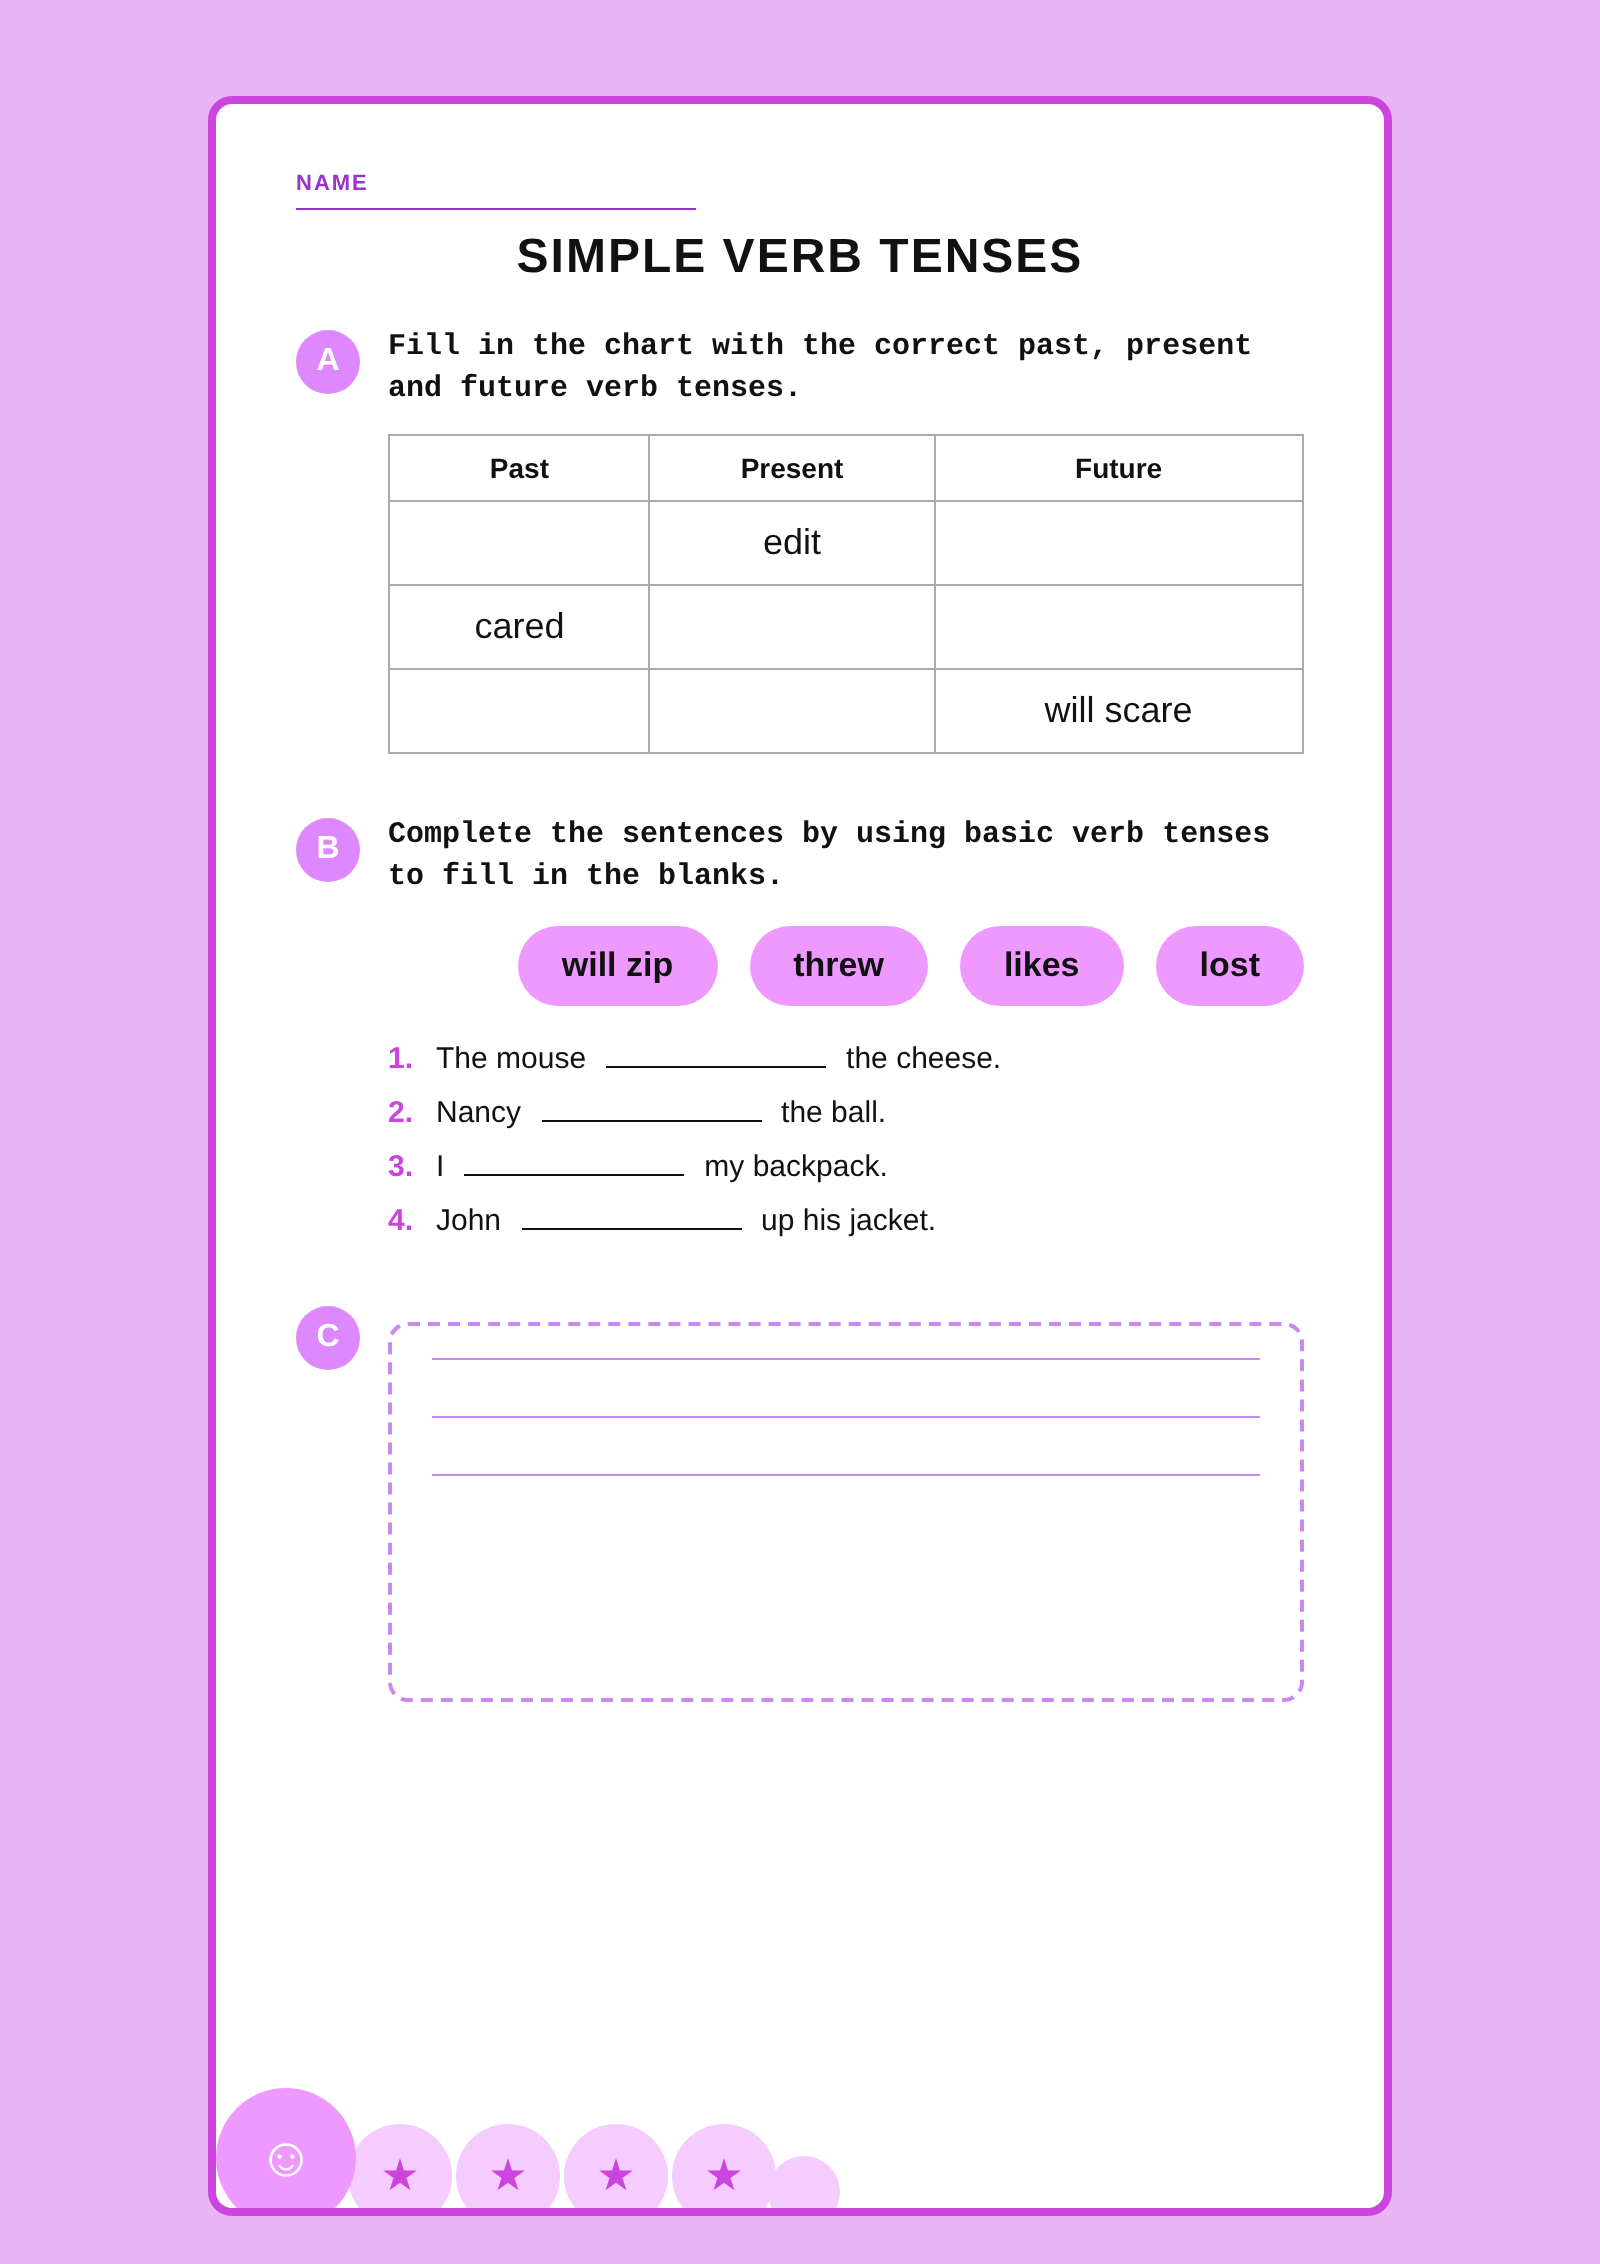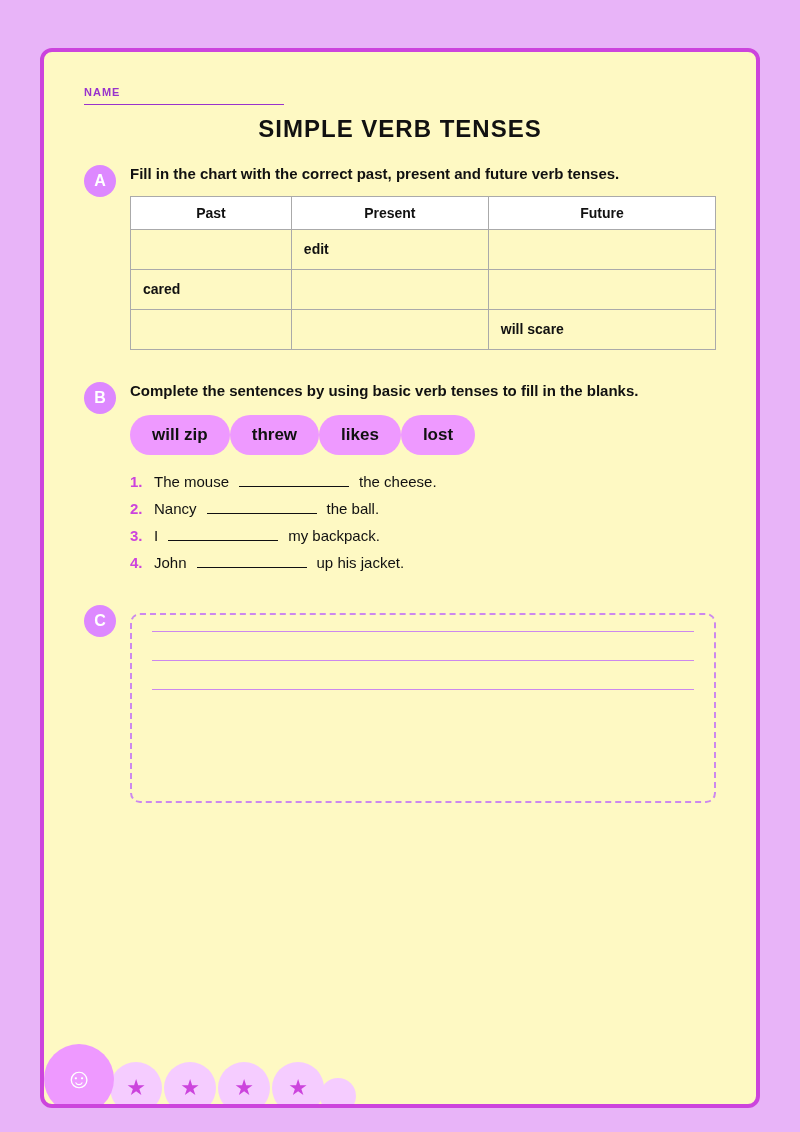--- a/index.html
+++ b/index.html
@@ -6,24 +6,24 @@
     body {
       background: #e8b4f8;
       display: flex;
       justify-content: center;
       align-items: center;
       min-height: 100vh;
       font-family: 'Arial', sans-serif;
       padding: 20px;
     }
     .worksheet {
-      background: #fef9c3;
+      background: #ffffff;
       border: 4px solid #cc44dd;
       border-radius: 12px;
-      width: 720px;
+      width: 592px;
       min-height: 1060px;
       padding: 30px 40px 20px 40px;
       position: relative;
       overflow: hidden;
       margin-top: 23px;
     }
     .name-section {
       margin-bottom: 10px;
     }
     .name-label {
@@ -67,49 +67,51 @@
     }
     .section-content {
       flex: 1;
     }
     .section-instruction {
       font-size: 15px;
       font-weight: 700;
       color: #111111;
       margin-bottom: 12px;
       line-height: 1.4;
+      font-family: Liberation Mono, monospace;
     }
     
     .verb-table {
       border-collapse: collapse;
       width: 100%;
       margin-bottom: 8px;
     }
     .verb-table th {
       border: 1.5px solid #aaaaaa;
       padding: 8px 12px;
       font-size: 14px;
       font-weight: 700;
       background: #fff;
       color: #111;
     }
     .verb-table td {
       border: 1.5px solid #aaaaaa;
       padding: 10px 12px;
-      text-align: left;
-      font-size: 14px;
+      text-align: center;
+      font-size: 18px;
       color: #111;
       height: 40px;
-      font-weight: bold;
     }
     
     .word-chips {
       display: flex;
+      gap: 16px;
       margin: 14px 0 18px 0;
       flex-wrap: wrap;
+      justify-content: flex-end;
     }
     .chip {
       background: #ee99ff;
       border-radius: 20px;
       padding: 10px 22px;
       font-size: 17px;
       font-weight: 700;
       color: #111111;
     }
     

